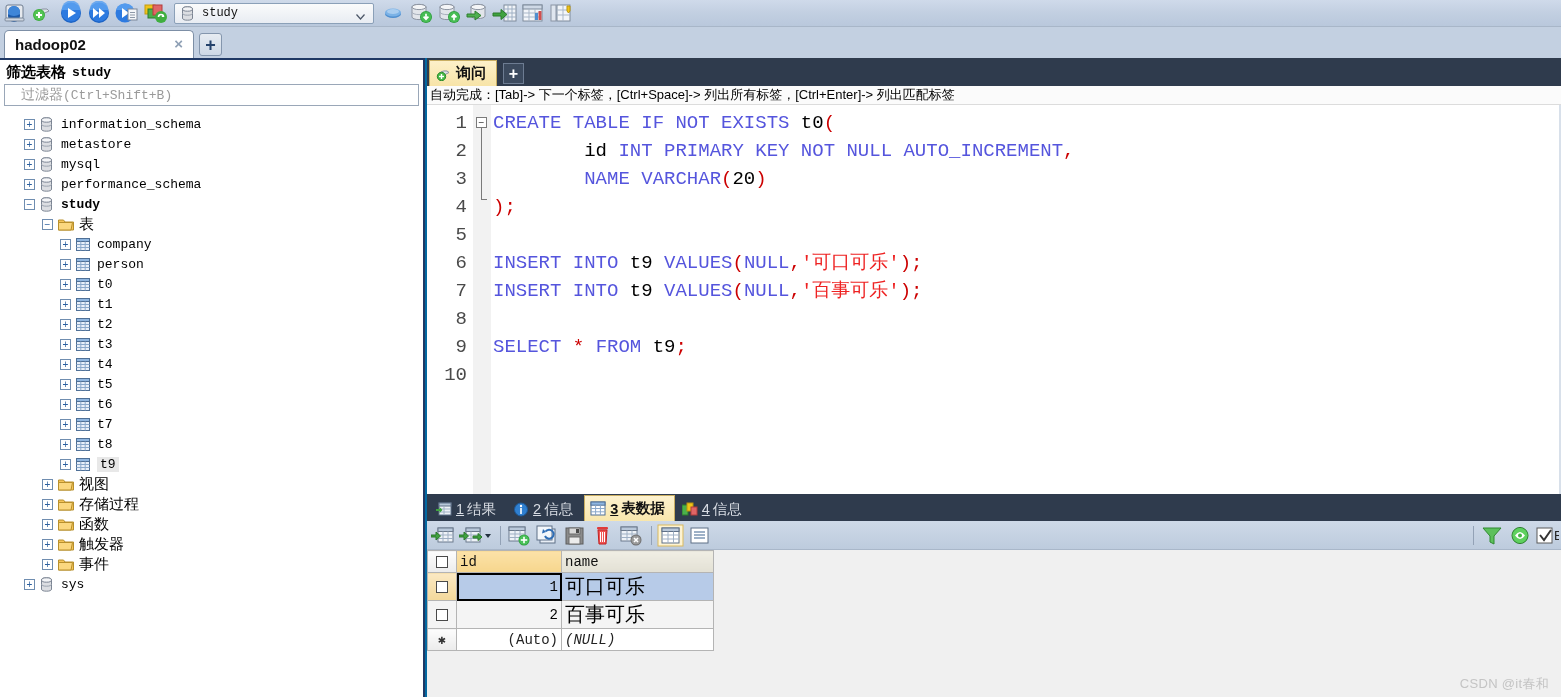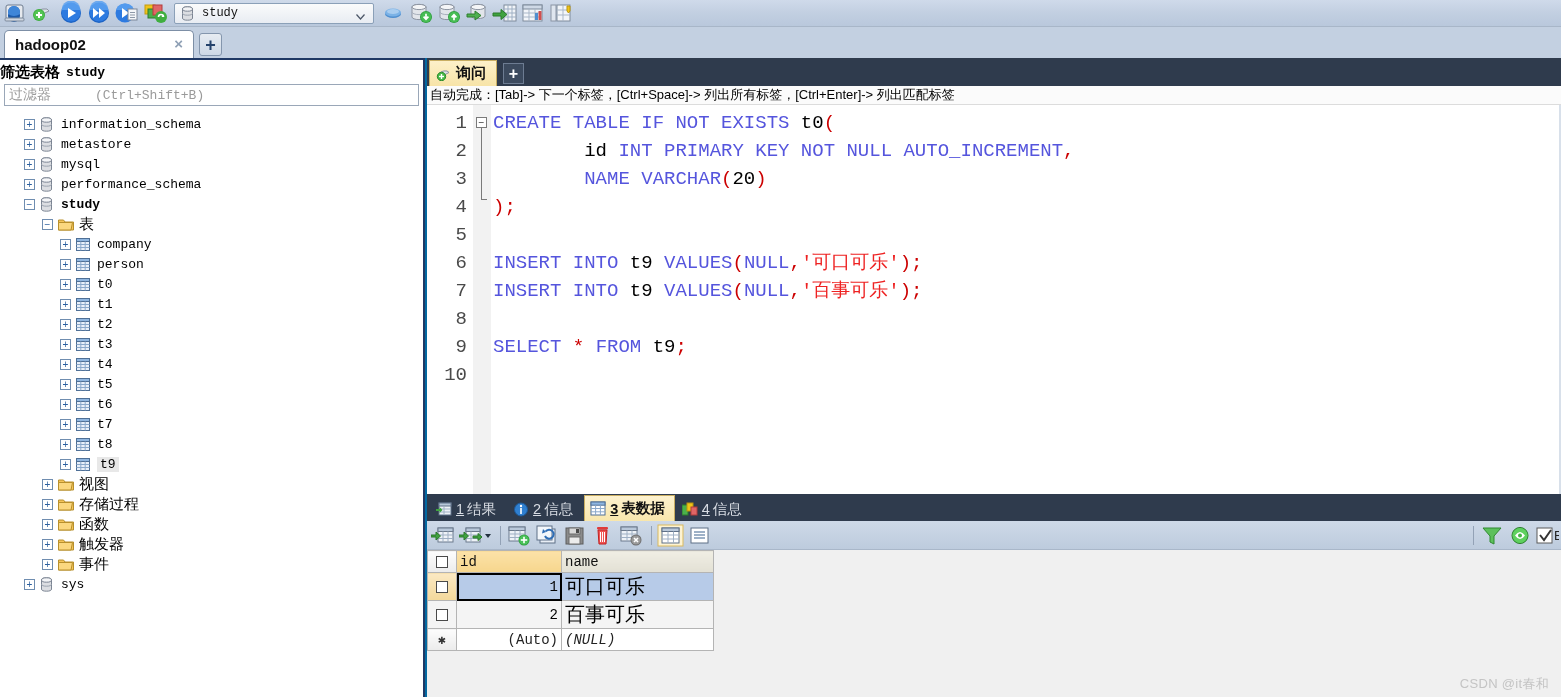--- a/index.html
+++ b/index.html
@@ -110,39 +110,39 @@
     position: absolute; left: 0; top: 58px;
     width: 425px; height: 639px;
     background: #ffffff;
     border: 2px solid #1f3864;
     border-left: none;
     border-bottom: none;
   }
   .lp-title {
     height: 24px;
     display: flex; align-items: center;
+    padding-left: 6px;
     font-size: 15px; color: #000;
     background: #fff;
   }
   .lp-title .zh { font-weight: bold; }
   .lp-title .mono {
     font-family: "Liberation Mono", monospace;
     font-size: 13px; margin-left: 6px; font-weight: bold;
   }
   .lp-filter {
     margin: 0 4px;
     height: 22px;
     border: 1px solid #9aa7b8;
     background: #fff;
     display: flex; align-items: center;
-    padding-left: 4px;
+    padding-left: 16px;
     font-size: 14px;
     color: #9a9a9a;
     font-family: "Liberation Sans", sans-serif;
-    gap: 44px;
   }
   .lp-filter .mono2 {
     font-family: "Liberation Mono", monospace;
     font-size: 13px;
   }
 
   .tree {
     margin-top: 8px;
     font-family: "Liberation Mono", monospace;
     font-size: 13px;

